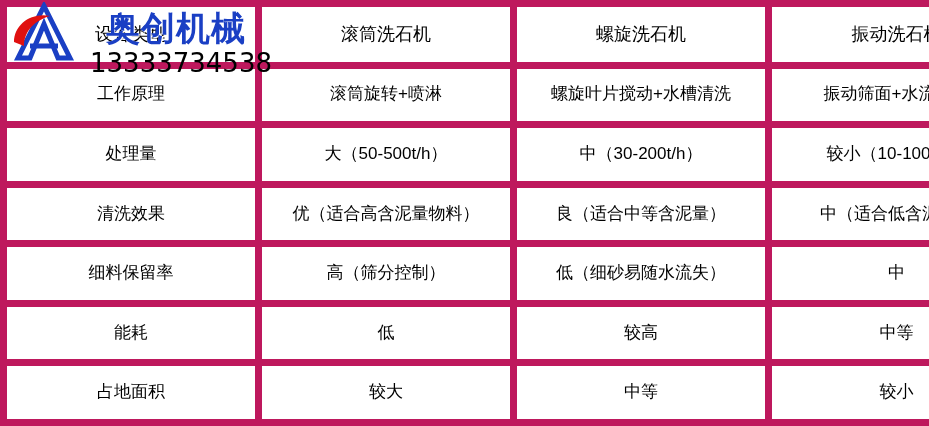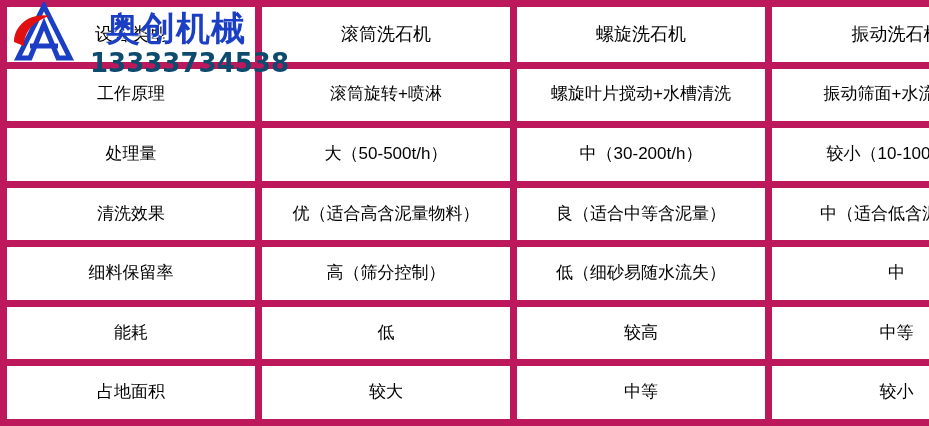--- a/index.html
+++ b/index.html
@@ -73,22 +73,22 @@
     white-space: nowrap;
     text-shadow: 1px 1px 0 #ffffff;
     margin-left: 24px;
   }
   #brand-phone {
     position: absolute;
     left: 80px;
     top: 48px;
     font-family: "DejaVu Sans", "Liberation Sans", sans-serif;
     font-size: 26px;
-    font-weight: bold;
-    color: #0c4a6e;
+    font-weight: normal;
+    color: #000000;
     letter-spacing: 0px;
     white-space: nowrap;
   }
 </style>
 </head>
 <body>
 
 <div id="sheet">
   <table class="compare">
     <tbody>

